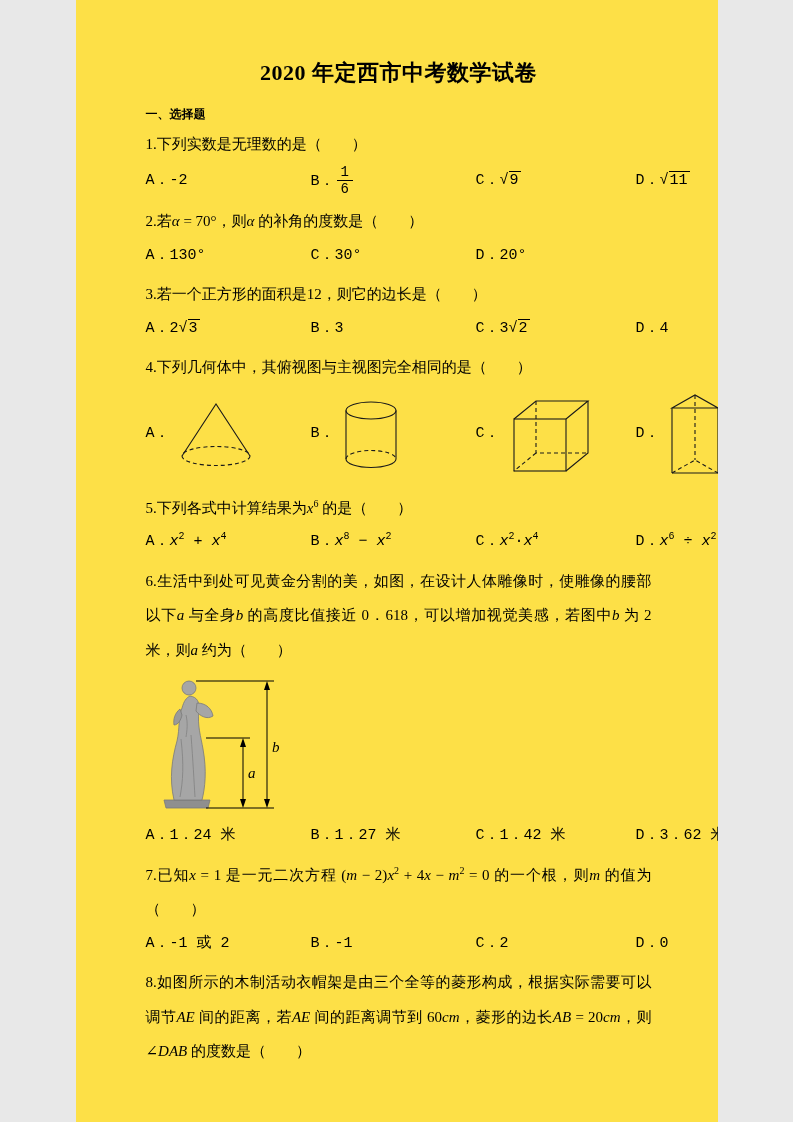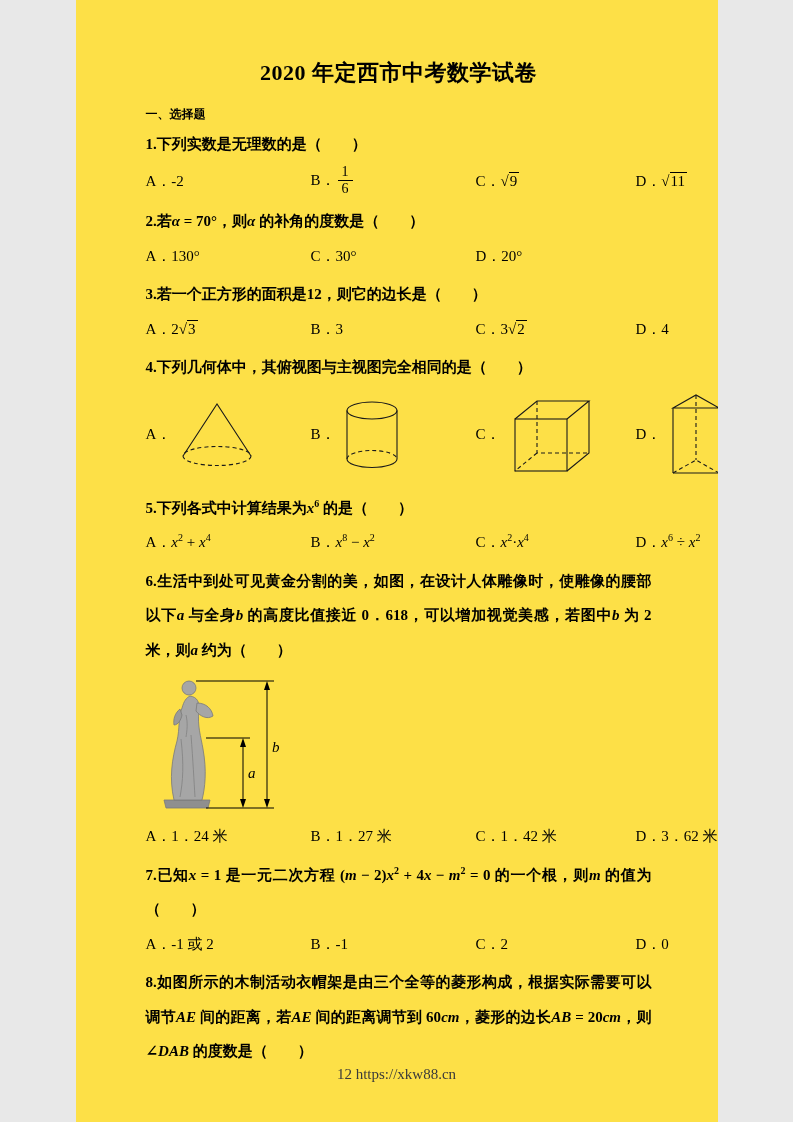--- a/index.html
+++ b/index.html
@@ -7,26 +7,26 @@
   .page {
     position:relative; width:642px; height:1122px; margin:0 auto;
     background:#fde047; color:#000;
     font-family:"Liberation Serif","DejaVu Serif",serif;
     font-size:15px; overflow:hidden;
   }
   .content { position:absolute; left:70px; right:66px; top:58px; }
   .title { font-size:22px; font-weight:700; text-align:center; letter-spacing:.5px; }
   .section { font-size:12px; font-weight:700; margin-top:18px; }
   .question { margin-top:4px; }
-  .stem { font-size:15px; line-height:2.3; text-align:justify;font-weight:bold; }
+  .stem { font-size:15px; line-height:2.3; text-align:justify; }
   .options {
     display:grid; grid-template-columns:165px 165px 160px 1fr;
     align-items:center; font-size:15px; line-height:2.3;
   }
-  .opt { white-space:nowrap; }
+  .opt { white-space:nowrap;font-family:Liberation Mono, monospace; }
   sup { font-size:10px; line-height:0; }
   i { font-style:italic; }
   .sqrt { white-space:nowrap; }
   .sqrt .rad { border-top:1px solid #000; padding:0 2px 0 1px; }
   .frac {
     display:inline-flex; flex-direction:column; text-align:center;
     vertical-align:middle; line-height:1.2; font-size:14px; margin:2px 2px;
   }
   .frac .num { border-bottom:1px solid #000; padding:0 4px; }
   .fig-row { margin:6px 0 12px; }
@@ -195,16 +195,13 @@
         <span class="opt">D．0</span>
       </div>
     </section>
 
     <section class="question">
       <p class="stem">8.如图所示的木制活动衣帽架是由三个全等的菱形构成，根据实际需要可以调节<i>AE</i> 间的距离，若<i>AE</i> 间的距离调节到 60<i>cm</i>，菱形的边长<i>AB</i> = 20<i>cm</i>，则∠<i>DAB</i> 的度数是（　　）</p>
     </section>
 
   </main>
 
-  <footer class="footer">
-    <span>12 https://xkw88.cn</span>
-  </footer>
 </div>
 
 </body></html>

